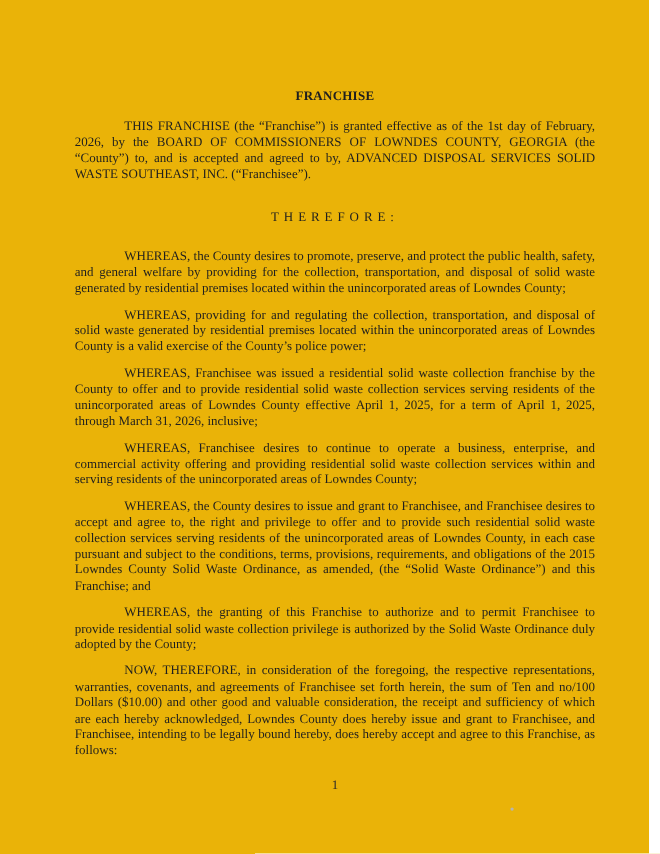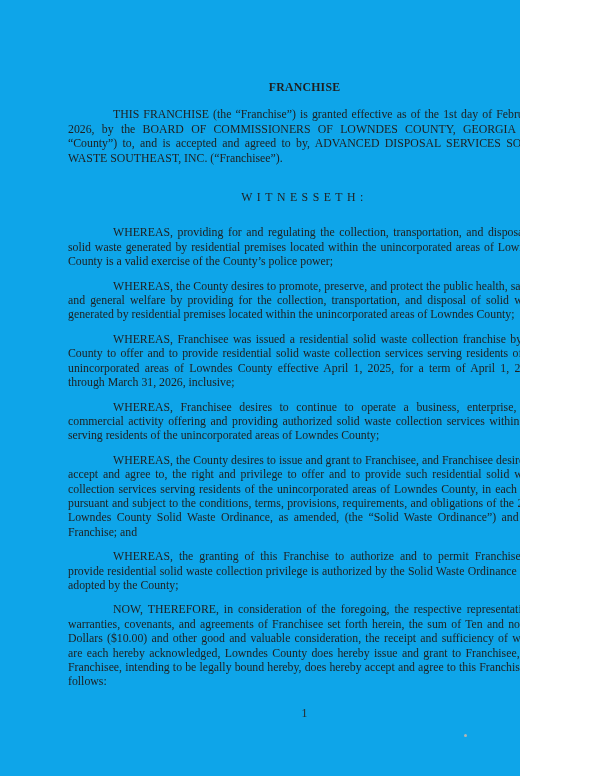--- a/index.html
+++ b/index.html
@@ -2,23 +2,23 @@
 <html><head>
 <meta charset="utf-8">
 <style>
   html, body {
     margin: 0;
     padding: 0;
     background: #ffffff;
   }
   .page {
     position: relative;
-    width: 520px;
+    width: 590px;
     height: 776px;
-    background: #0ea5e9;
+    background: #eab308;
     overflow: hidden;
     font-family: "Liberation Serif", "DejaVu Serif", serif;
     color: #1f1f1f;
     -webkit-font-smoothing: antialiased;
   }
   .content {
     position: absolute;
     left: 68px;
     top: 80px;
     width: 473px;
@@ -74,29 +74,29 @@
 
 <div class="page">
   <div class="content">
 
     <div class="title-block">
       <div class="title">FRANCHISE</div>
     </div>
 
     <p class="para intro">THIS FRANCHISE (the “Franchise”) is granted effective as of the 1st day of February, 2026, by the BOARD OF COMMISSIONERS OF LOWNDES COUNTY, GEORGIA (the “County”) to, and is accepted and agreed to by, ADVANCED DISPOSAL SERVICES SOLID WASTE SOUTHEAST, INC. (“Franchisee”).</p>
 
-    <div class="witnesseth">WITNESSETH:</div>
+    <div class="witnesseth">THEREFORE:</div>
+
+    <p class="para">WHEREAS, the County desires to promote, preserve, and protect the public health, safety, and general welfare by providing for the collection, transportation, and disposal of solid waste generated by residential premises located within the unincorporated areas of Lowndes County;</p>
 
     <p class="para">WHEREAS, providing for and regulating the collection, transportation, and disposal of solid waste generated by residential premises located within the unincorporated areas of Lowndes County is a valid exercise of the County’s police power;</p>
 
-    <p class="para">WHEREAS, the County desires to promote, preserve, and protect the public health, safety, and general welfare by providing for the collection, transportation, and disposal of solid waste generated by residential premises located within the unincorporated areas of Lowndes County;</p>
-
     <p class="para">WHEREAS, Franchisee was issued a residential solid waste collection franchise by the County to offer and to provide residential solid waste collection services serving residents of the unincorporated areas of Lowndes County effective April 1, 2025, for a term of April 1, 2025, through March 31, 2026, inclusive;</p>
 
-    <p class="para">WHEREAS, Franchisee desires to continue to operate a business, enterprise, and commercial activity offering and providing authorized solid waste collection services within and serving residents of the unincorporated areas of Lowndes County;</p>
+    <p class="para">WHEREAS, Franchisee desires to continue to operate a business, enterprise, and commercial activity offering and providing residential solid waste collection services within and serving residents of the unincorporated areas of Lowndes County;</p>
 
     <p class="para">WHEREAS, the County desires to issue and grant to Franchisee, and Franchisee desires to accept and agree to, the right and privilege to offer and to provide such residential solid waste collection services serving residents of the unincorporated areas of Lowndes County, in each case pursuant and subject to the conditions, terms, provisions, requirements, and obligations of the 2015 Lowndes County Solid Waste Ordinance, as amended, (the “Solid Waste Ordinance”) and this Franchise; and</p>
 
     <p class="para">WHEREAS, the granting of this Franchise to authorize and to permit Franchisee to provide residential solid waste collection privilege is authorized by the Solid Waste Ordinance duly adopted by the County;</p>
 
     <p class="para">NOW, THEREFORE, in consideration of the foregoing, the respective representations, warranties, covenants, and agreements of Franchisee set forth herein, the sum of Ten and no/100 Dollars ($10.00) and other good and valuable consideration, the receipt and sufficiency of which are each hereby acknowledged, Lowndes County does hereby issue and grant to Franchisee, and Franchisee, intending to be legally bound hereby, does hereby accept and agree to this Franchise, as follows:</p>
 
   </div>
 
   <div class="page-number">1</div>

